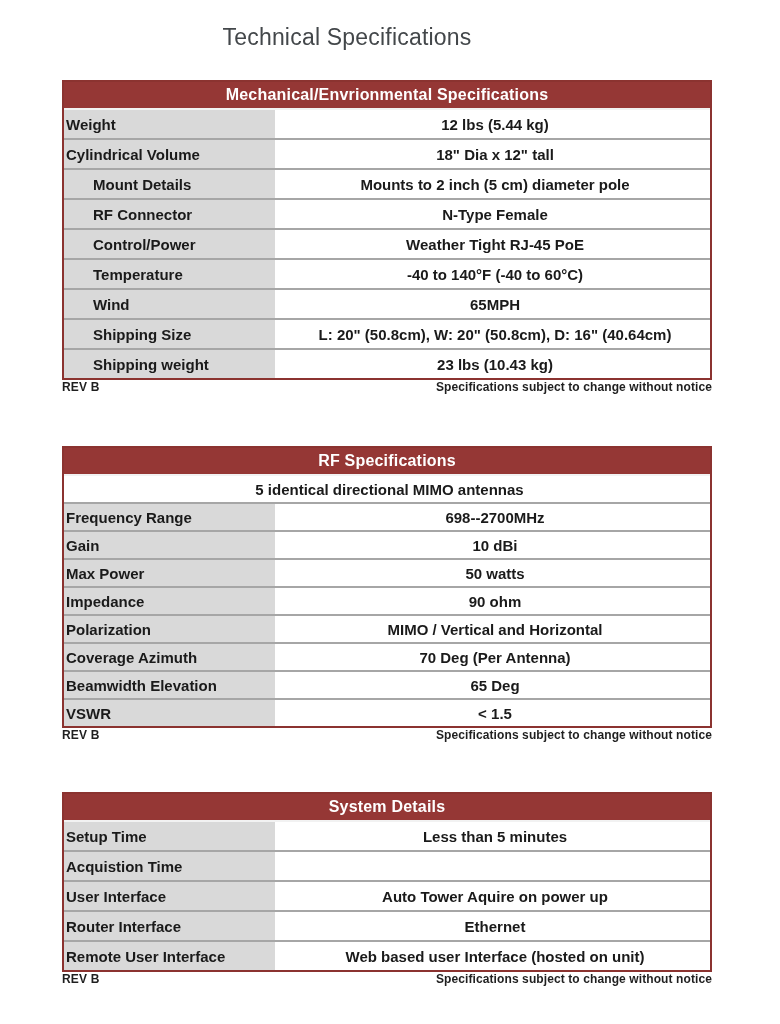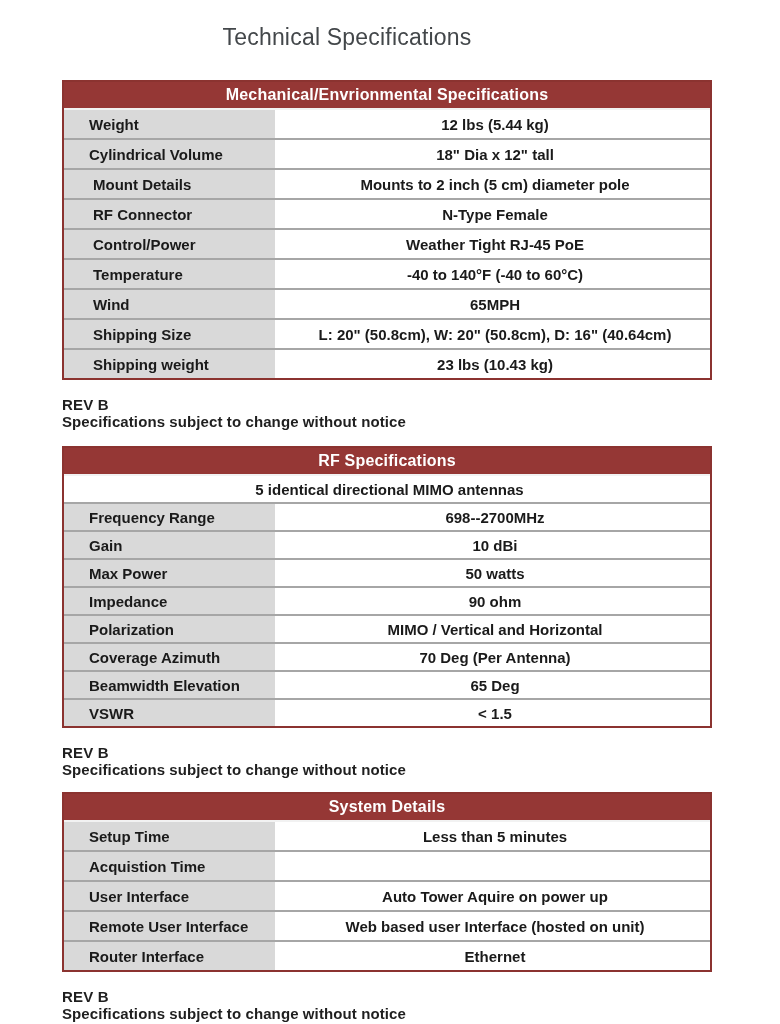--- a/index.html
+++ b/index.html
@@ -57,34 +57,34 @@
   .cell{
     display:flex;align-items:center;
     font-size:15px;font-weight:bold;color:var(--text);
     box-sizing:border-box;
     white-space:nowrap;
     overflow:hidden;
   }
   .cell.label{
     width:211px;
     background:var(--label-bg);
-    padding-left:25px;
+    padding-left:2px;
   }
   .row.indent .cell.label{padding-left:29px;}
   .gap{width:5px;background:#ffffff;}
   .cell.value{
     flex:1;
     justify-content:center;
     background:#ffffff;
     text-align:center;
   }
   .tbl-footer{
     display:flex;justify-content:space-between;align-items:flex-start;
-    margin-top:16px;
-    font-size:15px;font-weight:bold;color:#1f1f1f;flex-direction:column;
+    margin-top:0;
+    font-size:12px;font-weight:bold;color:#1f1f1f;
   }
   .rev{letter-spacing:0.2px;}
   .notice{letter-spacing:0.1px;}
 </style>
 </head>
 <body>
 
 <div class="page">
 
   <div class="title-wrap">
@@ -216,28 +216,28 @@
           <div class="row">
             <div class="cell label">Acquistion Time</div>
             <div class="gap"></div>
           </div>
           <div class="row">
             <div class="cell label">User Interface</div>
             <div class="gap"></div>
             <div class="cell value">Auto Tower Aquire on power up</div>
           </div>
           <div class="row">
+            <div class="cell label">Router Interface</div>
+            <div class="gap"></div>
+            <div class="cell value">Ethernet</div>
+          </div>
+          <div class="row">
             <div class="cell label">Remote User Interface</div>
             <div class="gap"></div>
             <div class="cell value">Web based user Interface (hosted on unit)</div>
-          </div>
-          <div class="row">
-            <div class="cell label">Router Interface</div>
-            <div class="gap"></div>
-            <div class="cell value">Ethernet</div>
           </div>
         </div>
     </div>
     <div class="tbl-footer">
       <span class="rev">REV B</span>
       <span class="notice">Specifications subject to change without notice</span>
     </div>
   </div>
 
 </div>

